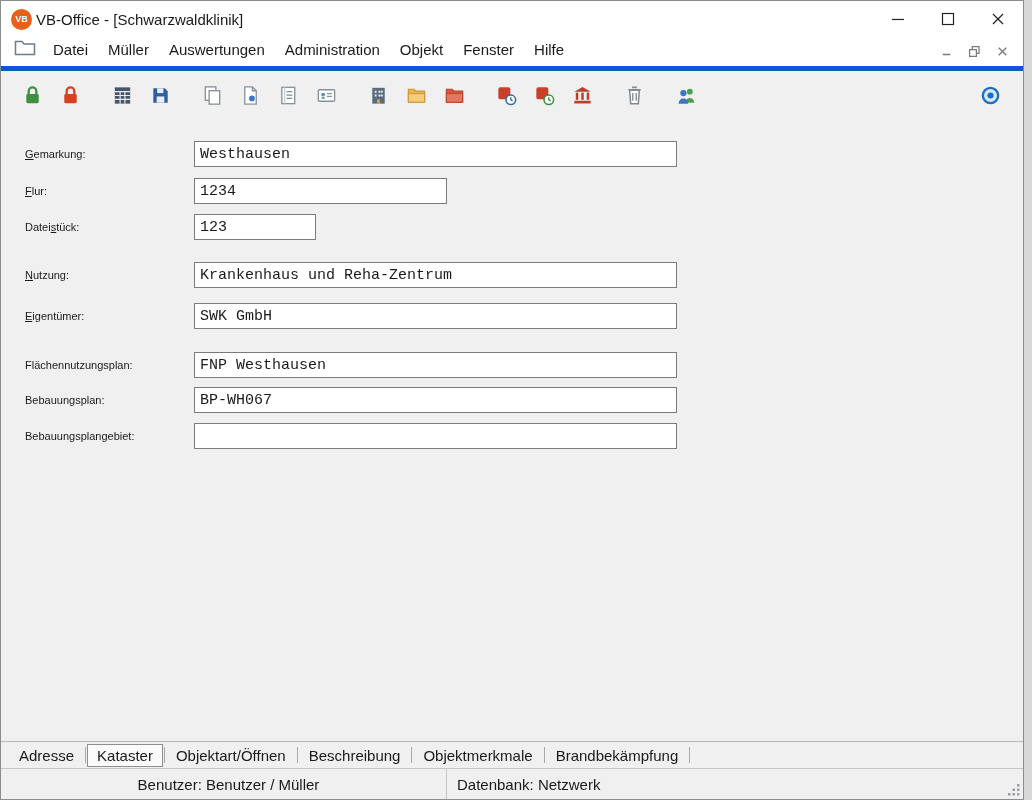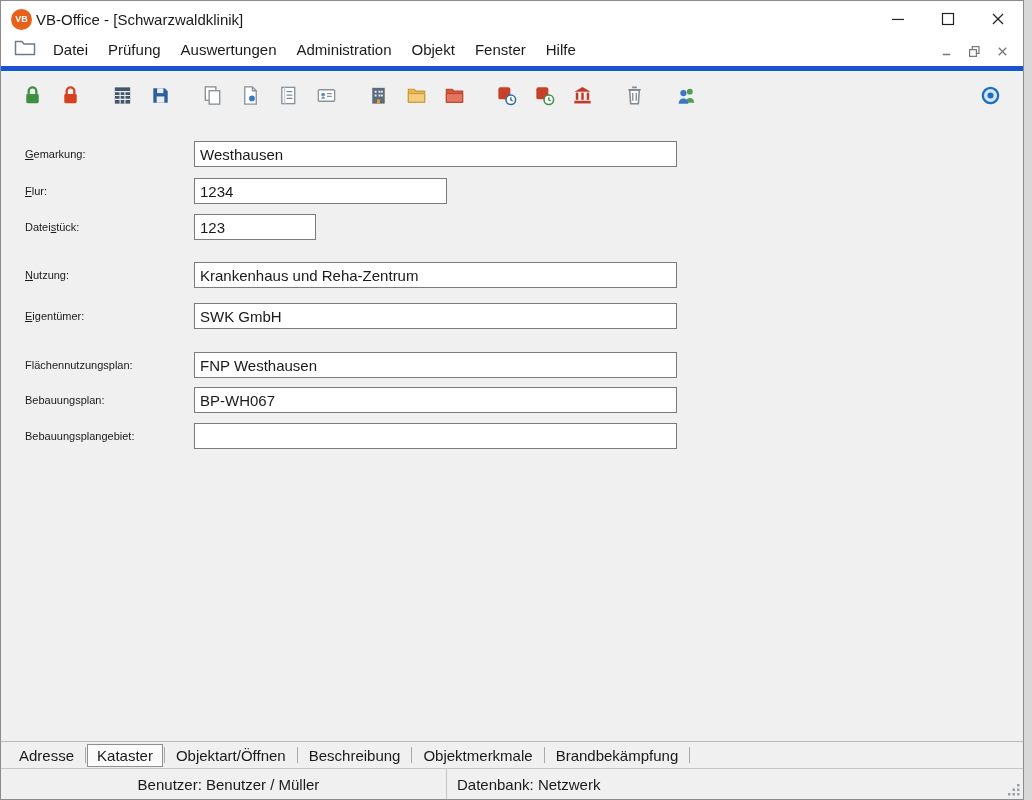--- a/index.html
+++ b/index.html
@@ -36,21 +36,21 @@
   .tb-btn svg { width:23px; height:23px; }
   .grp { margin-left:14px; }
   .tb-right { margin-left:auto; margin-right:2px; }
 
   
   .form-area { position:absolute; top:118px; left:0; right:0; height:622px; background:#f0f0f0; }
   .frow { position:absolute; left:0; height:26px; }
   .flabel { position:absolute; left:24px; top:0; line-height:26px; font-size:11px; white-space:nowrap; }
   .flabel .u { text-decoration:underline; }
   .finput { position:absolute; left:193px; top:0; height:26px; border:1px solid #7b7b7b;
-            background:#ffffff; font-family:Liberation Sans, sans-serif; font-size:15px;
+            background:#ffffff; font-family:Liberation Mono, monospace; font-size:15px;
             padding:0 5px; color:#1a1a1a; outline:none; }
   .w-lg { width:483px; } .w-md { width:253px; } .w-sm { width:122px; }
 
   
   .tabbar { position:absolute; top:740px; left:0; right:0; height:27px; background:#f0f0f0;
             border-top:1px solid #b9b9b9; display:flex; align-items:center; padding-left:8px; }
   .tab { font-size:15px; padding:2px 10px; cursor:default; white-space:nowrap; }
   .tab.active { background:#fbfbfb; border:1px solid #8f8f8f; padding:2px 9px; }
   .tab-sep { width:1px; height:16px; background:#a9a9a9; margin:0 1px; }
 
@@ -89,21 +89,21 @@
           </svg>
       </div>
     </div>
   </div>
 
   <div class="menubar">
     <svg class="menu-folder" viewBox="0 0 24 20">
       <path d="M2.5 4.5h6.5l2 2.5h10.5v10.5H2.5z" fill="none" stroke="#6b7c8c" stroke-width="1.5"></path>
     </svg>
     <span class="menu-item">Datei</span>
-    <span class="menu-item">Prüfung</span>
+    <span class="menu-item">Müller</span>
     <span class="menu-item">Auswertungen</span>
     <span class="menu-item">Administration</span>
     <span class="menu-item">Objekt</span>
     <span class="menu-item">Fenster</span>
     <span class="menu-item">Hilfe</span>
     <div class="mdi-controls">
       <div class="mdi-btn">
         <svg viewBox="0 0 20 20">
             <path d="M5 14h10" stroke="#777" stroke-width="2" fill="none"></path>
           </svg>

